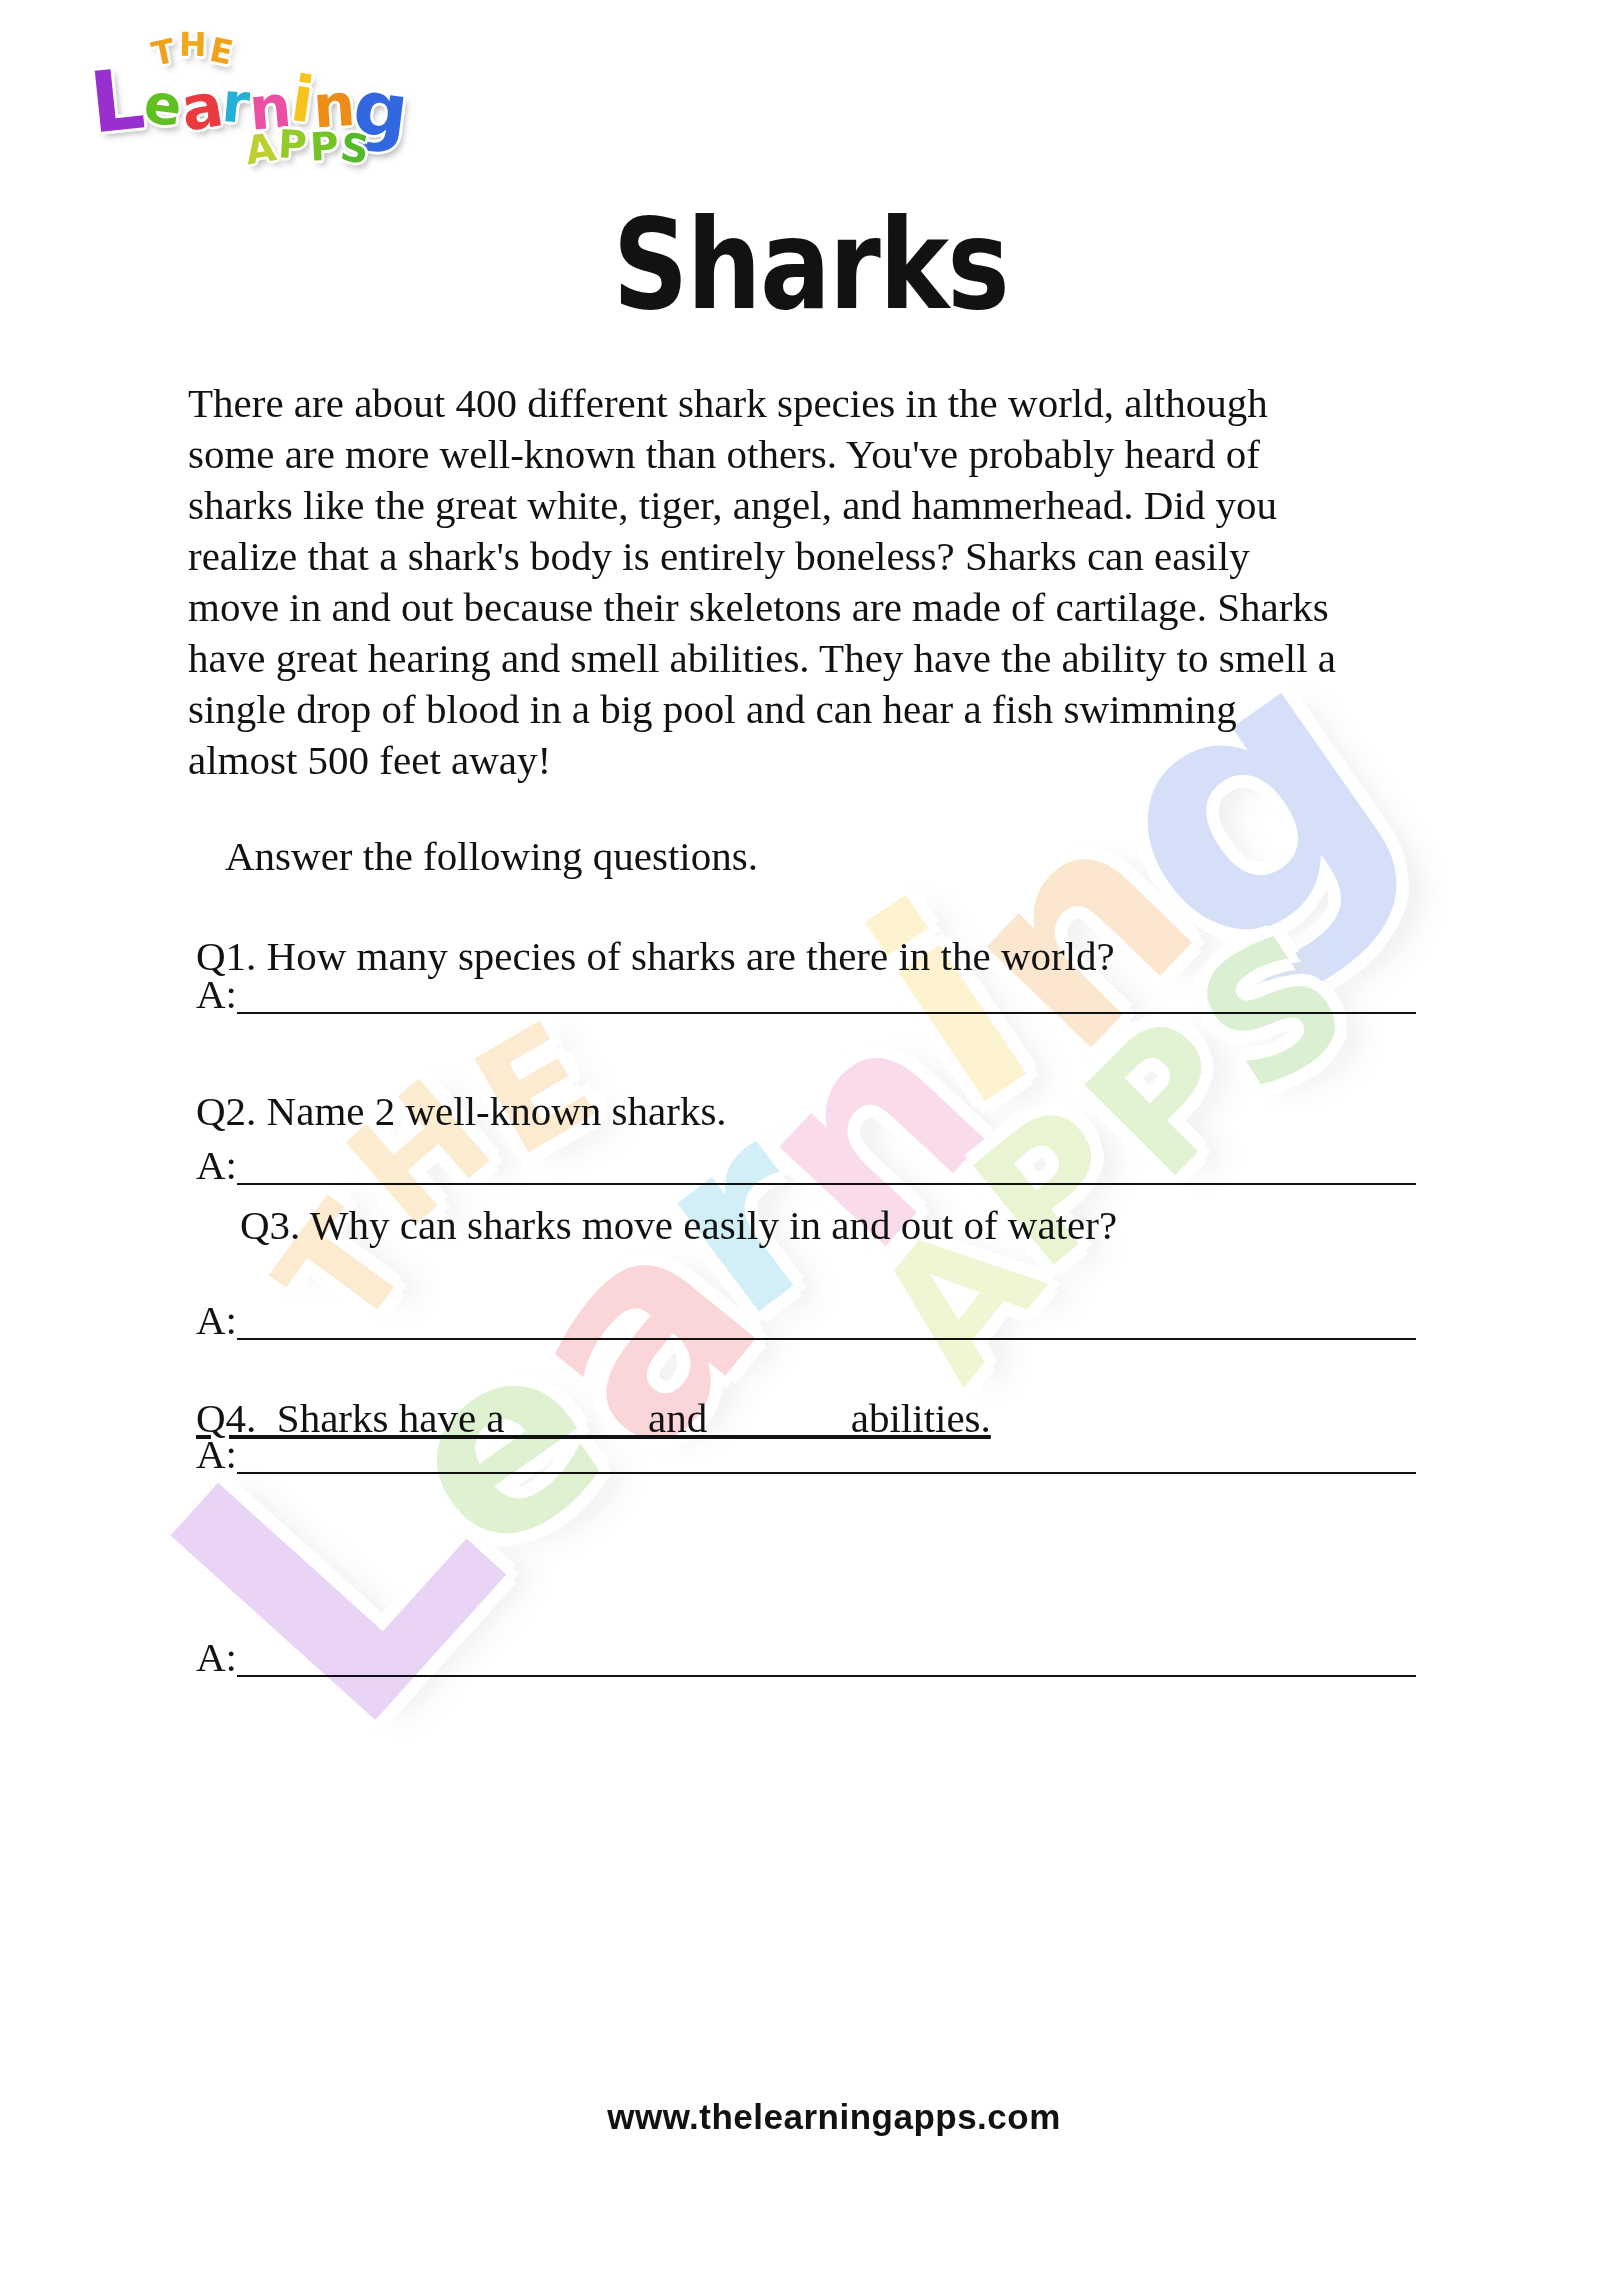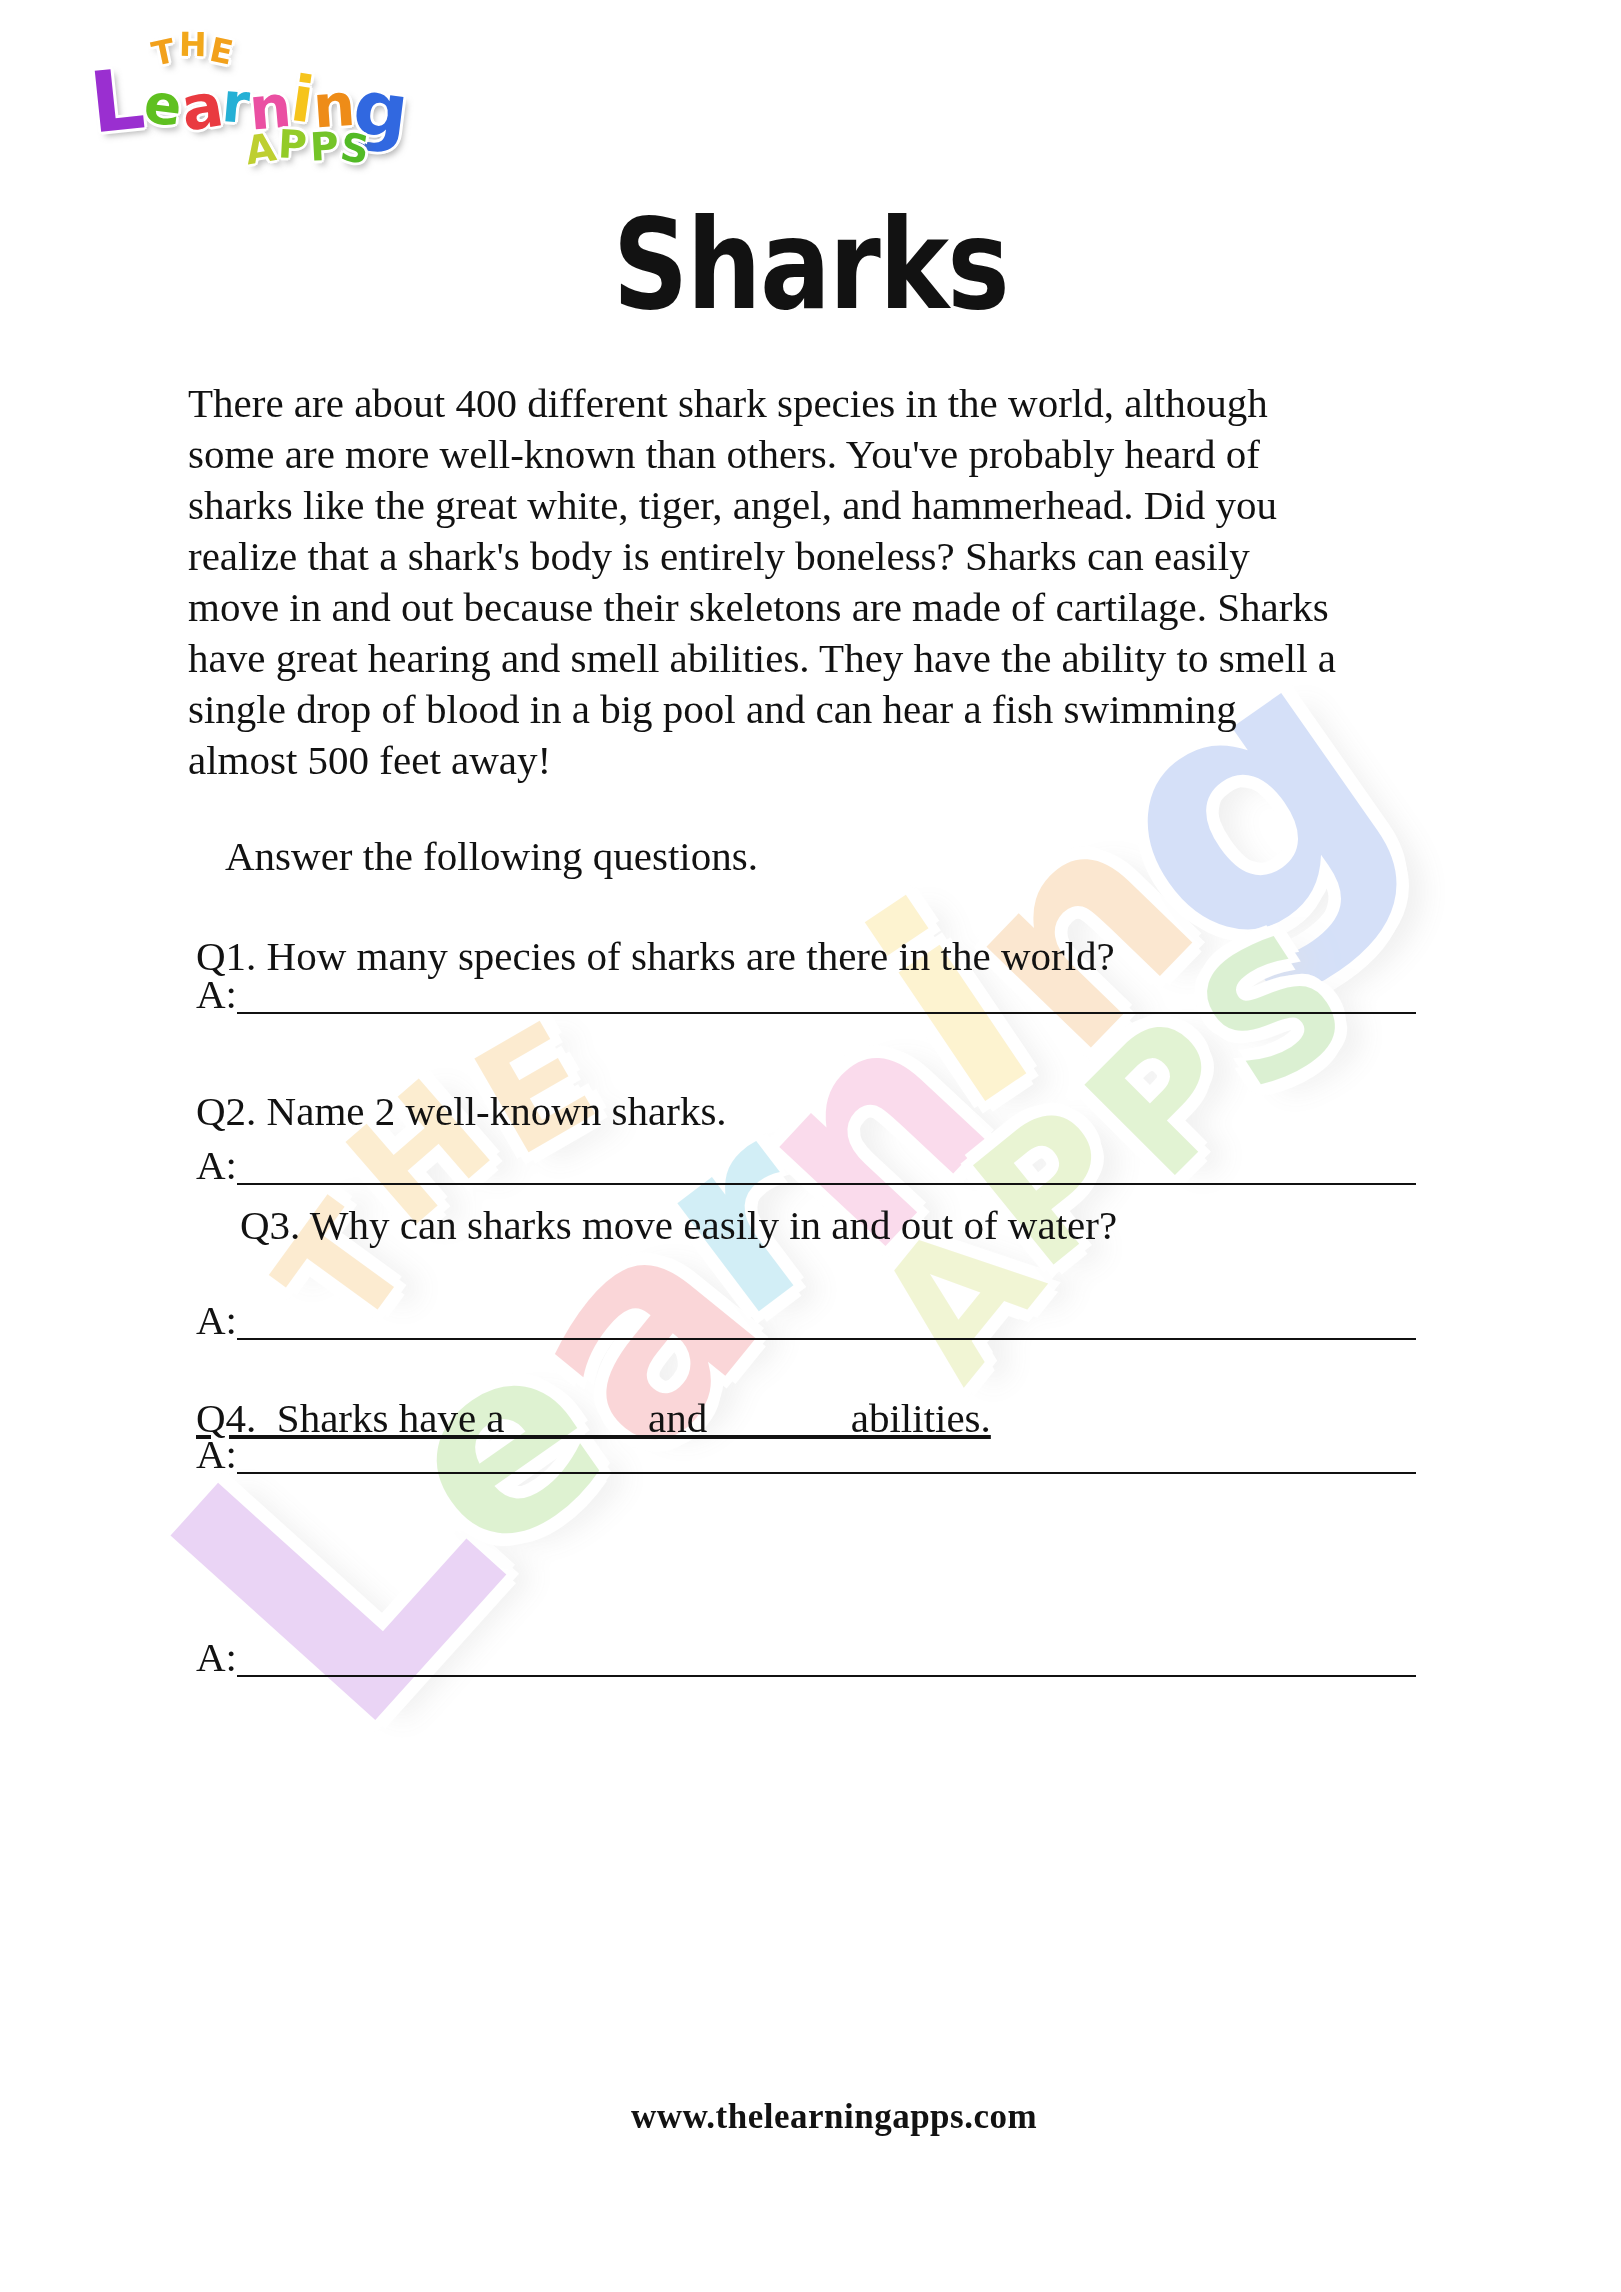--- a/index.html
+++ b/index.html
@@ -88,21 +88,21 @@
   .a2 { top:1132px; }
   .a3 { top:1287px; }
   .a4 { top:1421px; }
   .a5 { top:1624px; }
   .ans-label { align-self:flex-end; font-size:41px; line-height:47px; }
   .ans-line { flex:1; border-bottom:2.9px solid #111; margin-bottom:3.9px; }
 
   .footer {
     position:absolute; left:0; right:0; top:2098px;
     text-align:center;
-    font-family:Liberation Serif, serif;
+    font-family:Liberation Sans, sans-serif;
     font-weight:bold;
     font-size:35px; line-height:1.1;
     letter-spacing:0.5px;
     padding-left:47px;
   }
 </style>
 </head>
 <body>
 
 <div class="page">

